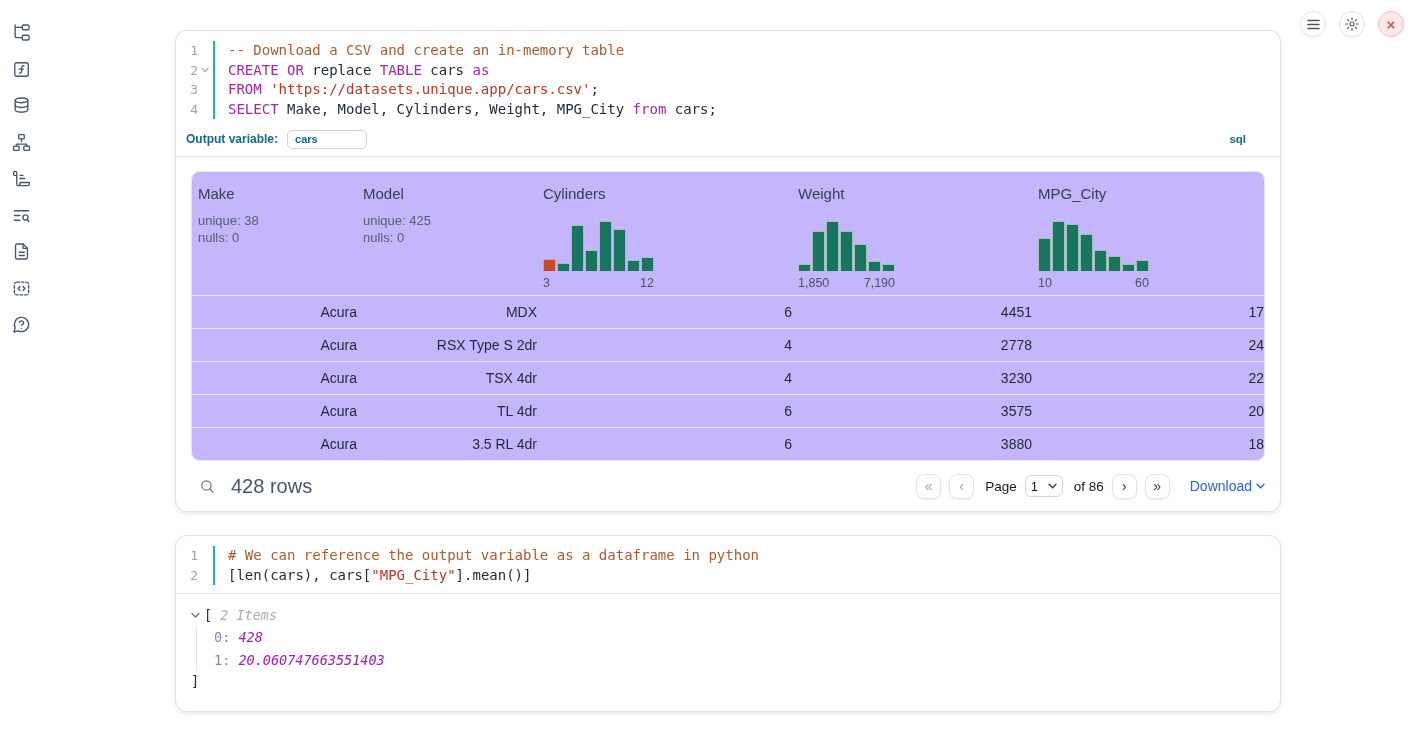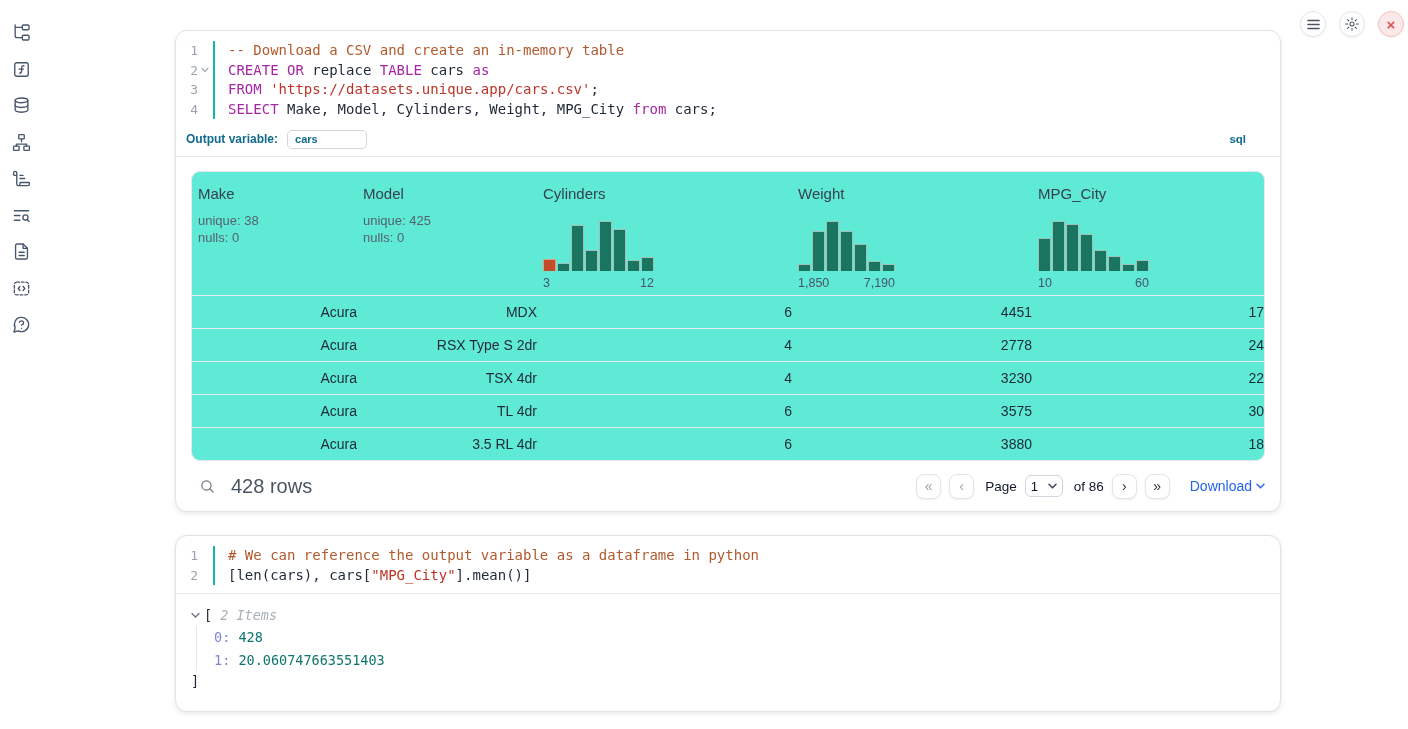--- a/index.html
+++ b/index.html
@@ -31,21 +31,21 @@
   .tk-kw { color:#a626a4; }
   .tk-str { color:#be3428; }
   .tk-plain { color:#1f2937; }
 
   .outvar-row { margin-top:9px; height:29px; border-bottom:1px solid #e5e7eb; display:flex; align-items:center; padding:0 34px 6px 10px; }
   .outvar-label { font-size:12px; font-weight:bold; color:#116a8d; }
   .outvar-input { margin-left:9px; width:80px; height:19px; border:1px solid #cfd6dd; border-radius:5px; font-family:"Liberation Sans",sans-serif; font-size:11px; font-weight:bold; color:#116a8d; padding:0 7px; outline:none; }
   .lang-badge { margin-left:auto; font-size:11.5px; font-weight:bold; color:#116a8d; }
 
   
-  .table-box { position:absolute; left:15px; top:140px; width:1074px; height:290px; border:1px solid #e5e7eb; border-radius:9px; overflow:hidden; background:#5eead4; }
+  .table-box { position:absolute; left:15px; top:140px; width:1074px; height:290px; border:1px solid #e5e7eb; border-radius:9px; overflow:hidden; background:#c4b5fd; }
   .table-head { display:grid; grid-template-columns:165px 180px 255px 240px 1fr; height:123px; }
   .th { padding:13px 8px 0 6px; }
   .th-name { font-size:15px; color:#374151; }
   .th-stats { margin-top:11px; font-size:13px; color:#566170; line-height:16.5px; }
   .hist { display:flex; align-items:flex-end; gap:1px; height:53px; margin-top:16px; width:fit-content; }
   .hist-bar { width:13px; border:1px solid #9fc2b8; border-bottom:none; }
   .hist-axis { display:flex; justify-content:space-between; font-size:12.5px; color:#475569; margin-top:5px; }
   .tr { display:grid; grid-template-columns:165px 180px 255px 240px 1fr; height:33px; align-items:center; border-top:1px solid #e8eaee; font-size:14px; color:#1f2937;text-align:right; }
   .td { padding-left:6px; }
 
@@ -64,21 +64,21 @@
 
   
   .py-divider { border-bottom:1px solid #e5e7eb; margin-top:8px; }
   .output-area { padding:13px 0 0 15px; font-family:"DejaVu Sans Mono",monospace; font-size:13.5px; color:#1f2937; }
   .tree-header { display:flex; align-items:center; }
   .tree-chev { margin-right:4px; display:flex; }
   .items-label { font-style:italic; color:#a9b0ba; margin-left:8px; }
   .tree-children { border-left:1px solid #e5e7eb; margin-left:5px; padding-left:17px; margin-top:3px; }
   .tree-entry { line-height:22.5px; }
   .tree-key { color:#8286cc; }
-  .tree-val { color:#0f766e; }
+  .tree-val { color:#a21caf;font-style:italic; }
   .tree-close { line-height:20px; }
 </style>
 </head>
 <body>
 
 <nav class="sidebar">
   <div class="side-icon">
     <svg viewBox="0 0 24 24">
         <rect x="13" y="2.5" width="8.5" height="6" rx="1.5"></rect>
         <rect x="13" y="15.5" width="8.5" height="6" rx="1.5"></rect>
@@ -258,21 +258,21 @@
           <div class="td">TSX 4dr</div>
           <div class="td">4</div>
           <div class="td">3230</div>
           <div class="td">22</div>
         </div>
         <div class="tr">
           <div class="td">Acura</div>
           <div class="td">TL 4dr</div>
           <div class="td">6</div>
           <div class="td">3575</div>
-          <div class="td">30</div>
+          <div class="td">20</div>
         </div>
         <div class="tr">
           <div class="td">Acura</div>
           <div class="td">3.5 RL 4dr</div>
           <div class="td">6</div>
           <div class="td">3880</div>
           <div class="td">18</div>
         </div>
       </div>
   </div>

